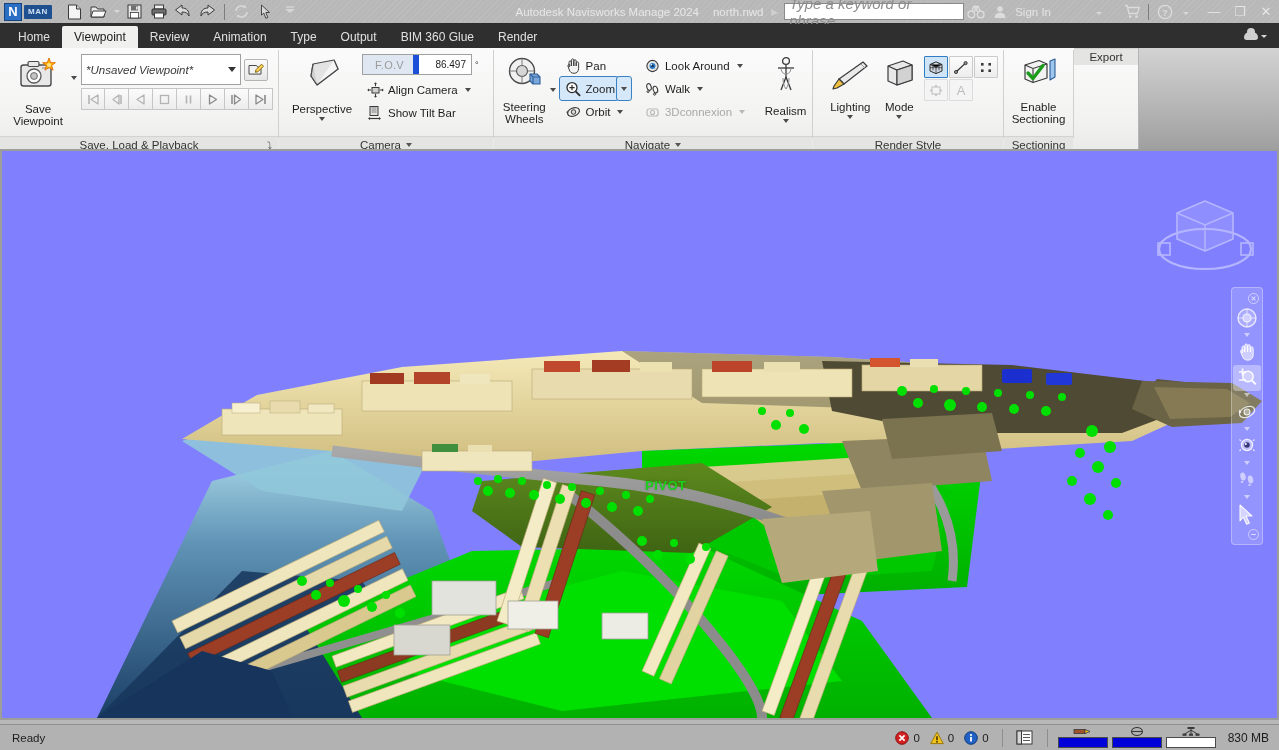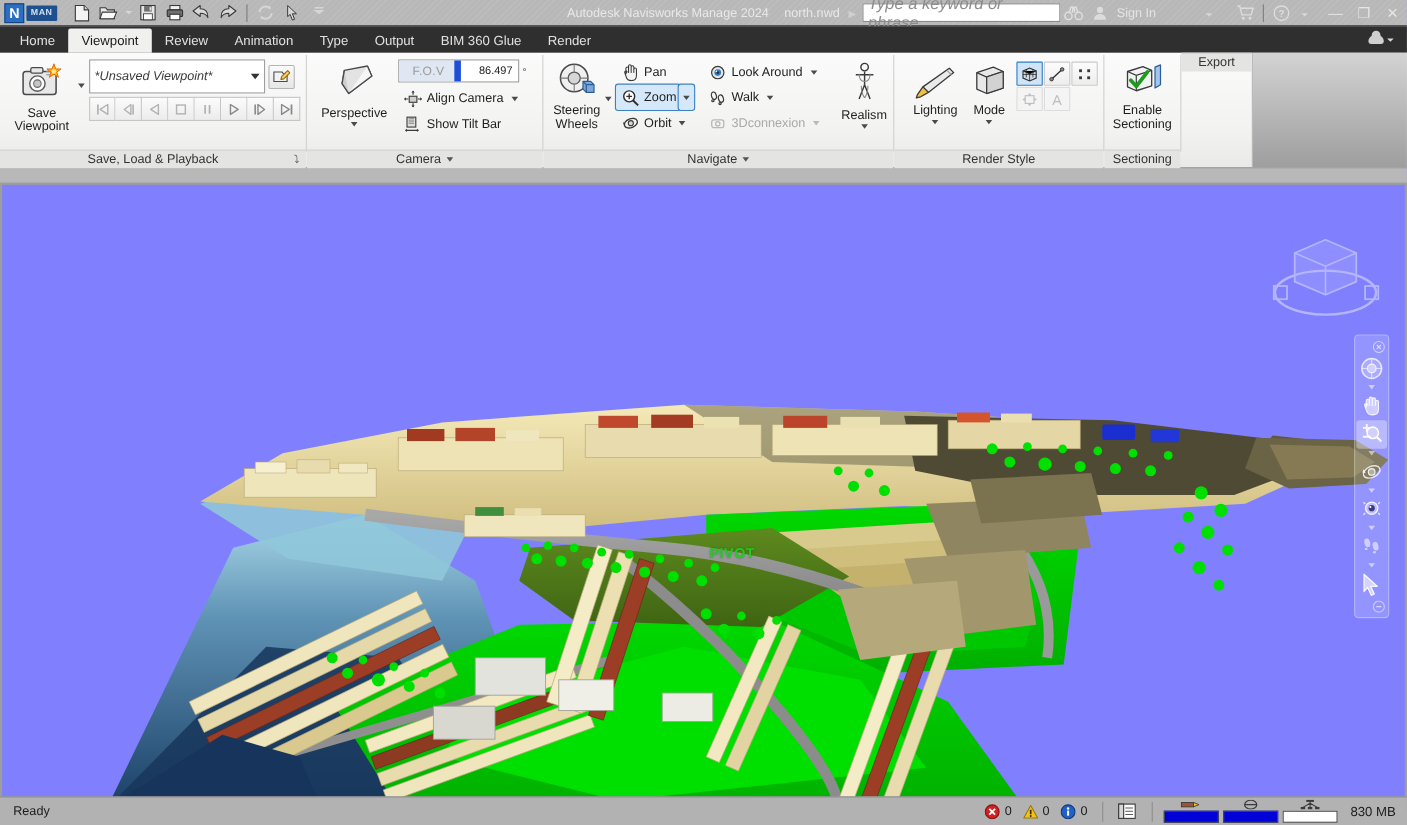--- a/index.html
+++ b/index.html
@@ -90,21 +90,21 @@
   }
   .panel-title .dd-caret { margin-left:5px; width:0;height:0;
     border-left:3.5px solid transparent;border-right:3.5px solid transparent;border-top:4px solid #555; }
   .panel-title .launcher { position:absolute; right:6px; color:#555; font-size:10px; }
   .panel-div { width:1px; background:#d0d0cf; height:88px; align-self:flex-start; margin-top:2px; }
 
   .bigbtn {
     width:62px; display:flex; flex-direction:column; align-items:center;
     padding-top:4px; border-radius:2px; cursor:default;
   }
-  .bigbtn .lbl { font-size:11.5px;color:#1e1e1e;text-align:center;line-height:12px;margin-top:5px;}
+  .bigbtn .lbl { font-size:11.5px;color:#1e1e1e;text-align:center;line-height:12px;margin-top:11px;}
   .bigbtn .lbl.two { line-height:12px; }
   .sm-caret { width:0;height:0;border-left:3.5px solid transparent;border-right:3.5px solid transparent;border-top:4px solid #4a4a4a; }
 
   .smbtn {
     display:flex;align-items:center;gap:4px;height:23px;padding:0 5px;border-radius:2px;
     font-size:11.5px;color:#1e1e1e; white-space:nowrap;
   }
   .smbtn.disabled { color:#a9a9a9; }
   .smbtn.sel { background:#d5e8f9; outline:1px solid #3a80c4; }
 
@@ -141,21 +141,21 @@
     width:24px;height:22px;border:1px solid #cacaca;background:linear-gradient(180deg,#fcfcfc,#ededed);
     display:flex;align-items:center;justify-content:center;border-radius:1px;
   }
   .mini-btn.sel { border:1px solid #2f7dc4; background:#cfe4f7; }
   .mini-btn.disabled { color:#b5b5b5; background:#f4f4f4; border-color:#dcdcdc; }
 
   .stack { display:flex; flex-direction:column; }
 
   
   .viewport-wrap {
-    position:absolute; left:0; top:166px; width:1279px; height:571px;
+    position:absolute; left:0; top:149px; width:1279px; height:571px;
     background:#9d9d99; padding:2px;
   }
   .viewport {
     position:relative; width:100%; height:100%; overflow:hidden;
     background:#8080ff;
   }
   .vp-canvas { position:absolute; inset:0; }
   .pivot-label {
     position:absolute; left:643px; top:327px; color:#1bd11b; font-size:13px;
     font-weight:bold; letter-spacing:.5px; text-shadow:0 0 2px rgba(0,0,0,.35);

